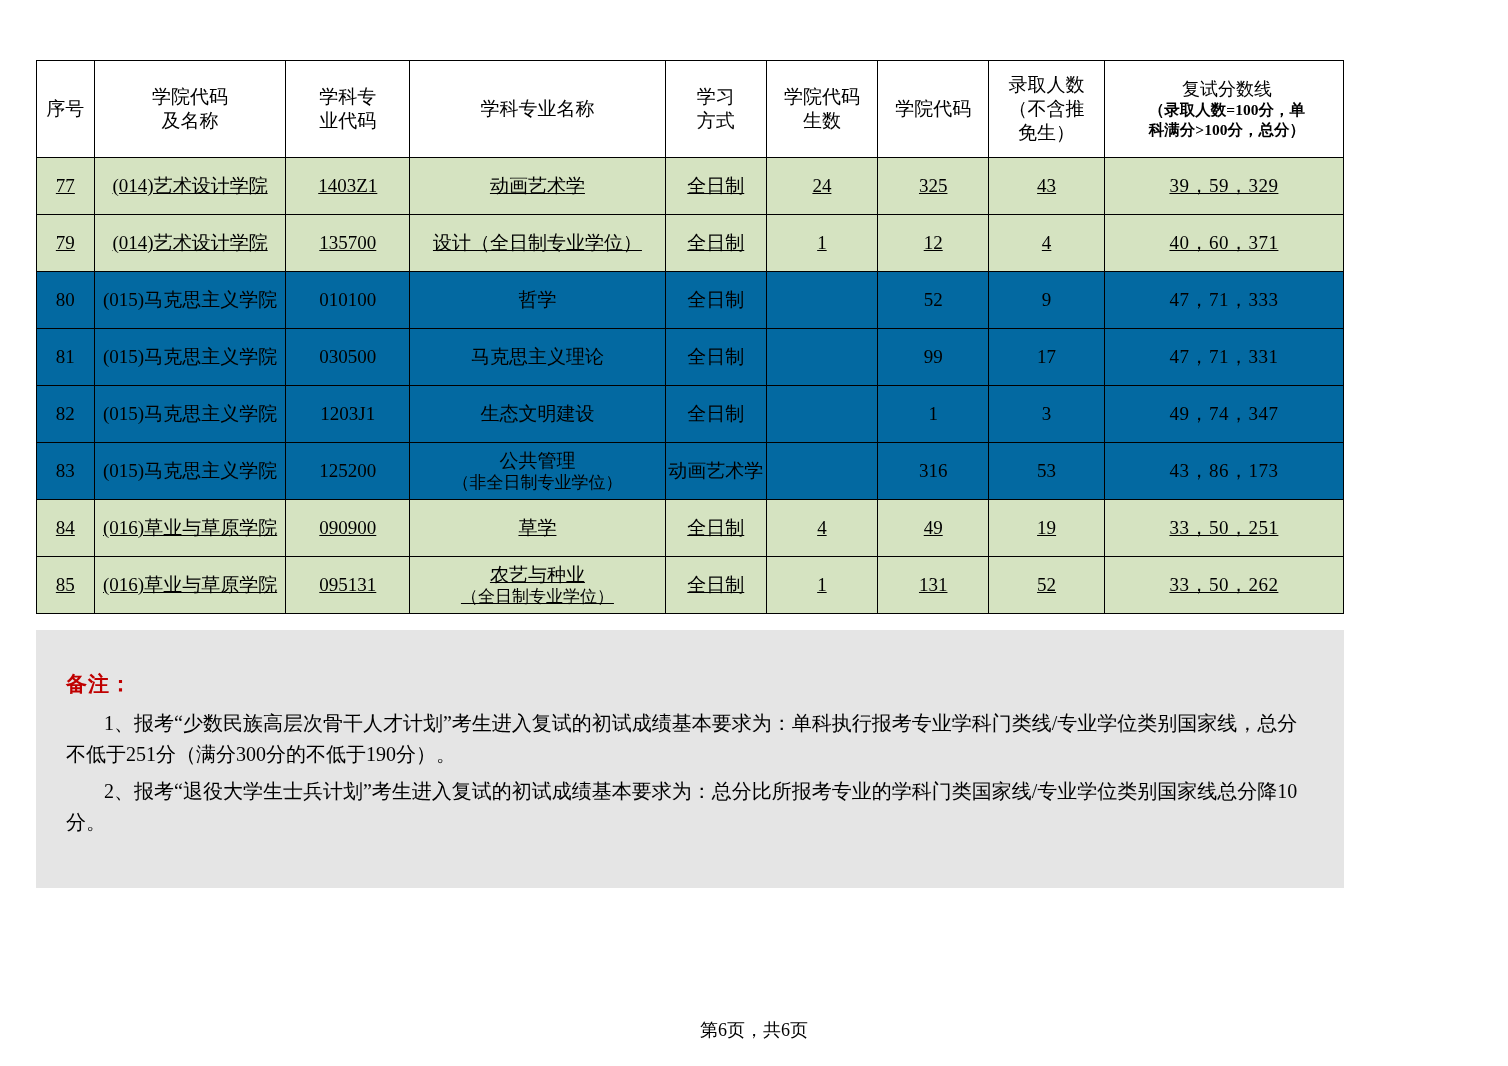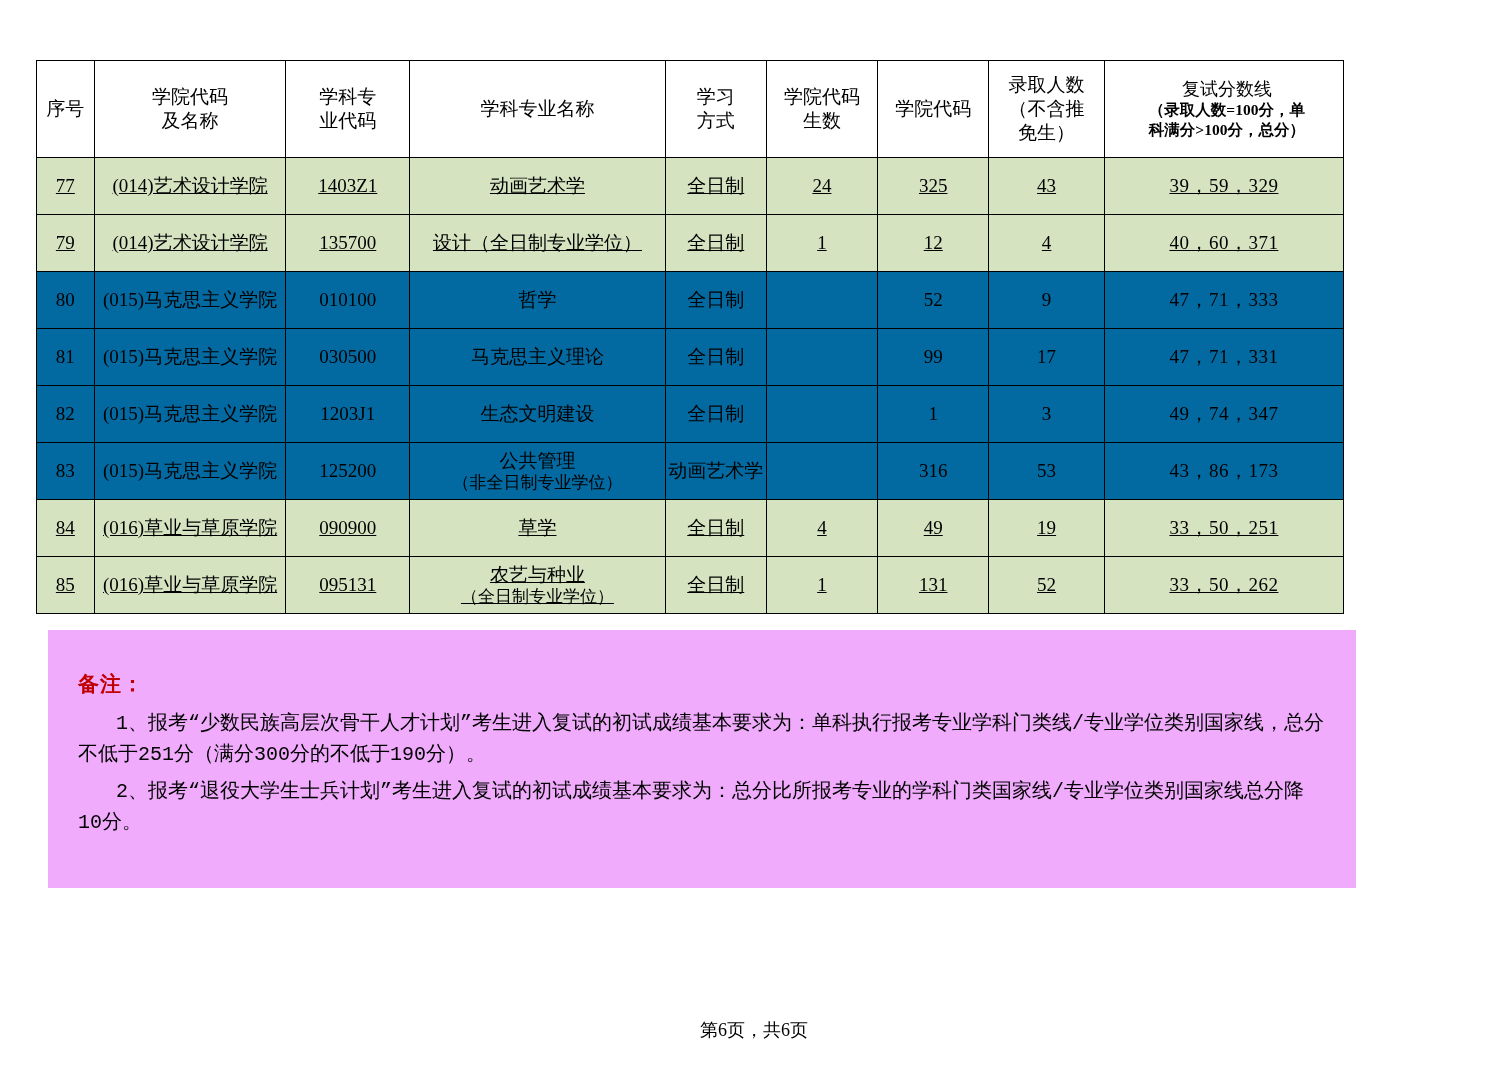--- a/index.html
+++ b/index.html
@@ -83,44 +83,43 @@
   .col3 { width: 120px; }
   .col4 { width: 248px; }
   .col5 { width: 98px; }
   .col6 { width: 108px; }
   .col7 { width: 108px; }
   .col8 { width: 112px; }
   .col9 { width: 232px; }
 
   .notes {
     position: absolute;
-    left: 48px;
+    left: 36px;
     top: 630px;
     width: 1308px;
     height: 258px;
-    background: #f0abfc;
+    background: #e5e5e5;
     box-sizing: border-box;
     padding: 40px 30px 20px 30px;
   }
   .notes-title {
     color: #c00000;
     font-weight: bold;
     font-size: 21px;
     margin-bottom: 10px;
     letter-spacing: 1px;
   }
   .notes p {
     margin: 0 0 6px 0;
     font-size: 20px;
     line-height: 1.55;
     text-indent: 0;
   }
   .notes p.indent {
     text-indent: 38px;
-    font-family: Liberation Mono, monospace;
   }
   .footer {
     position: absolute;
     left: 0;
     top: 1018px;
     width: 1508px;
     text-align: center;
     font-size: 18px;
   }
 </style>

